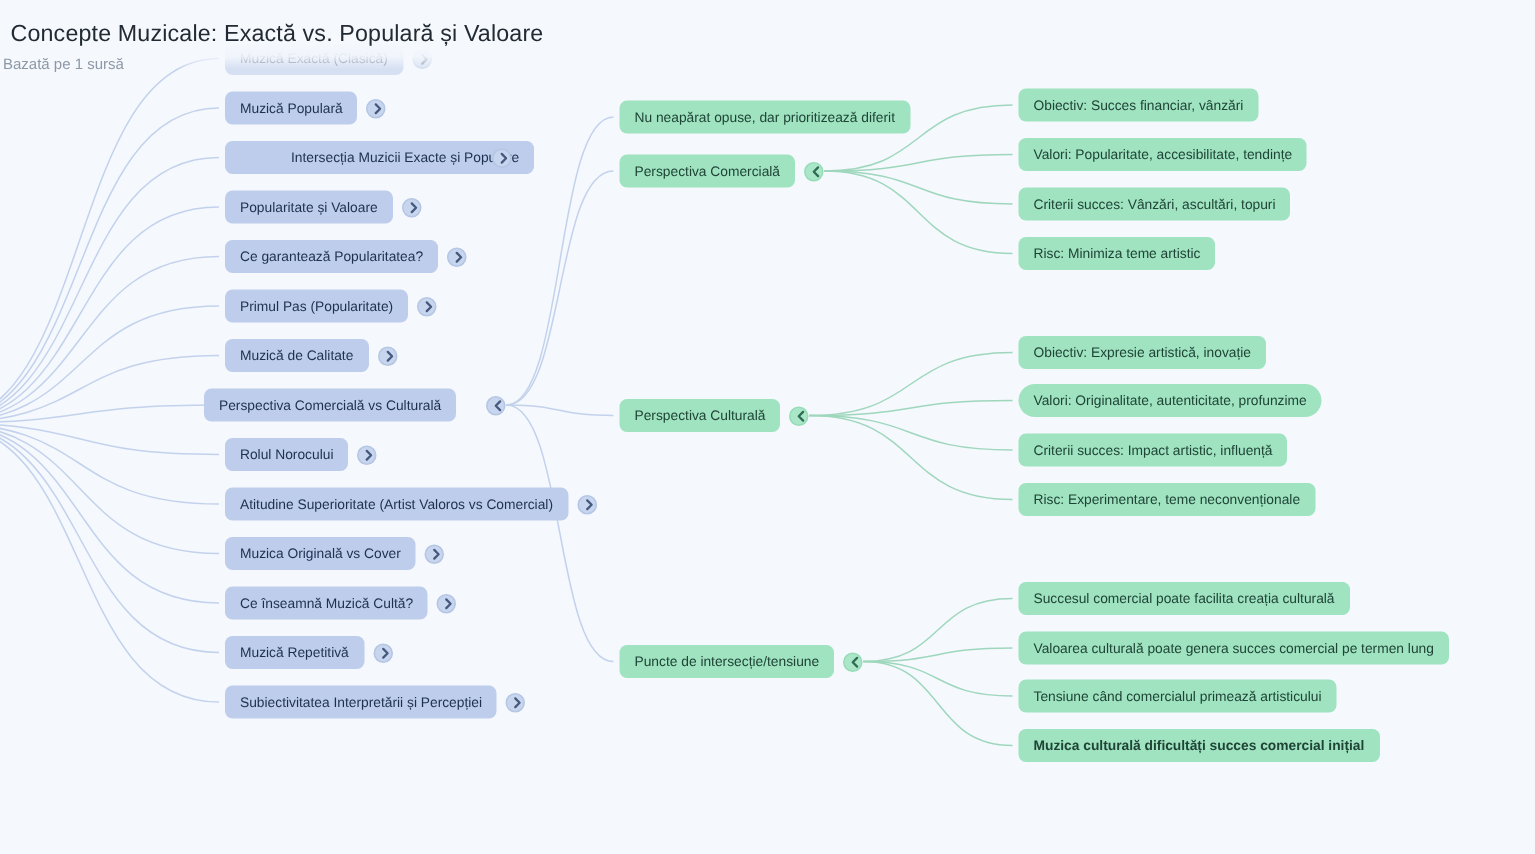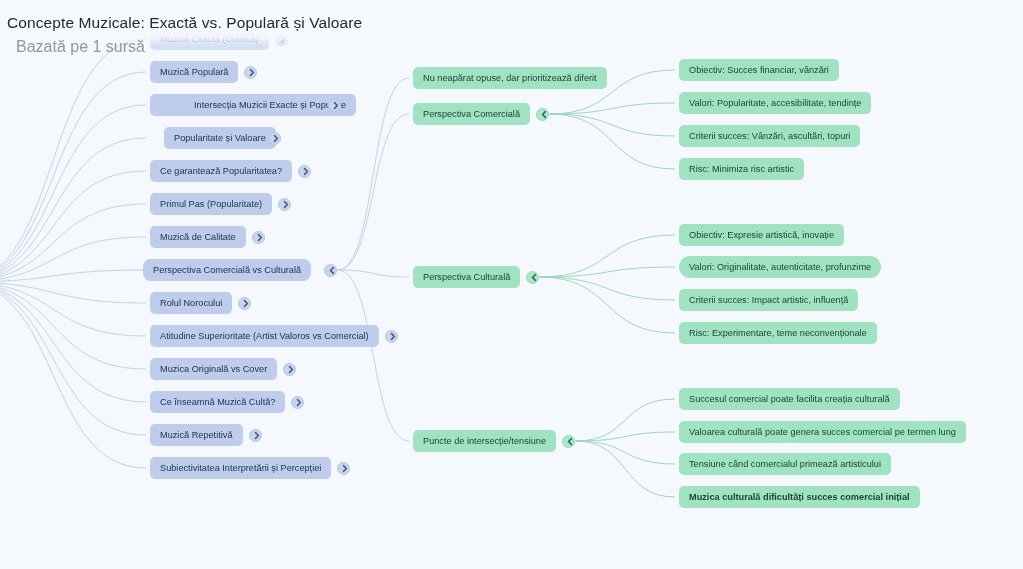--- a/index.html
+++ b/index.html
@@ -40,22 +40,22 @@
   #page-title {
     position: absolute;
     left: 7px; top: 14px;
     font-size: 15.5px;
     color: #222b33;
     letter-spacing: 0.1px;
     white-space: nowrap;
   }
   #page-subtitle {
     position: absolute;
-    left: 16px; top: 38px;
-    font-size: 16px;
+    left: 2px; top: 38px;
+    font-size: 10px;
     color: #8d98a6;
     white-space: nowrap;
   }
 
   
   .node {
     position: absolute;
     display: flex;
     align-items: center;
     height: 22px;
@@ -186,21 +186,21 @@
         </svg>
       </div>
       <div class="node blue" style="left: 150px; top: 94px; padding-left: 44px;">
         <span>Intersecția Muzicii Exacte și Populare</span>
       </div>
       <div class="toggle blue" style="left: 328px; top: 98.5px;">
         <svg width="13" height="13" viewBox="0 0 19 19" fill="none" stroke="#45597d" stroke-width="2.6" stroke-linecap="round" stroke-linejoin="round">
           <path d="M 9.5 4.5 L 14.5 9.5 L 9.5 14.5"></path>
         </svg>
       </div>
-      <div class="node blue" style="left: 164px; top: 127px;">
+      <div class="node blue" style="left: 150px; top: 127px;">
         <span>Popularitate și Valoare</span>
       </div>
       <div class="toggle blue" style="left: 268px; top: 131.5px;">
         <svg width="13" height="13" viewBox="0 0 19 19" fill="none" stroke="#45597d" stroke-width="2.6" stroke-linecap="round" stroke-linejoin="round">
           <path d="M 9.5 4.5 L 14.5 9.5 L 9.5 14.5"></path>
         </svg>
       </div>
       <div class="node blue" style="left: 150px; top: 160px;">
         <span>Ce garantează Popularitatea?</span>
       </div>
@@ -218,21 +218,21 @@
         </svg>
       </div>
       <div class="node blue" style="left: 150px; top: 226px;">
         <span>Muzică de Calitate</span>
       </div>
       <div class="toggle blue" style="left: 252px; top: 230.5px;">
         <svg width="13" height="13" viewBox="0 0 19 19" fill="none" stroke="#45597d" stroke-width="2.6" stroke-linecap="round" stroke-linejoin="round">
           <path d="M 9.5 4.5 L 14.5 9.5 L 9.5 14.5"></path>
         </svg>
       </div>
-      <div class="node blue" style="left: 143px; top: 259px; border-radius: 8px;">
+      <div class="node blue" style="left: 136px; top: 259px;">
         <span>Perspectiva Comercială vs Culturală</span>
       </div>
       <div class="toggle blue" style="left: 324px; top: 263.5px;">
         <svg width="13" height="13" viewBox="0 0 19 19" fill="none" stroke="#45597d" stroke-width="2.6" stroke-linecap="round" stroke-linejoin="round">
           <path d="M 14.5 4.5 L 9.5 9.5 L 14.5 14.5"></path>
         </svg>
       </div>
       <div class="node blue" style="left: 150px; top: 292px;">
         <span>Rolul Norocului</span>
       </div>
@@ -311,21 +311,21 @@
       <div class="node green" style="left: 679px; top: 59px;">
         <span>Obiectiv: Succes financiar, vânzări</span>
       </div>
       <div class="node green" style="left: 679px; top: 92px;">
         <span>Valori: Popularitate, accesibilitate, tendințe</span>
       </div>
       <div class="node green" style="left: 679px; top: 125px;">
         <span>Criterii succes: Vânzări, ascultări, topuri</span>
       </div>
       <div class="node green" style="left: 679px; top: 158px;">
-        <span>Risc: Minimiza risc artistic</span>
+        <span>Risc: Minimiza teme artistic</span>
       </div>
       <div class="node green" style="left: 679px; top: 224px;">
         <span>Obiectiv: Expresie artistică, inovație</span>
       </div>
       <div class="node green" style="left: 679px; top: 256px; border-radius: 11px;">
         <span>Valori: Originalitate, autenticitate, profunzime</span>
       </div>
       <div class="node green" style="left: 679px; top: 289px;">
         <span>Criterii succes: Impact artistic, influență</span>
       </div>

